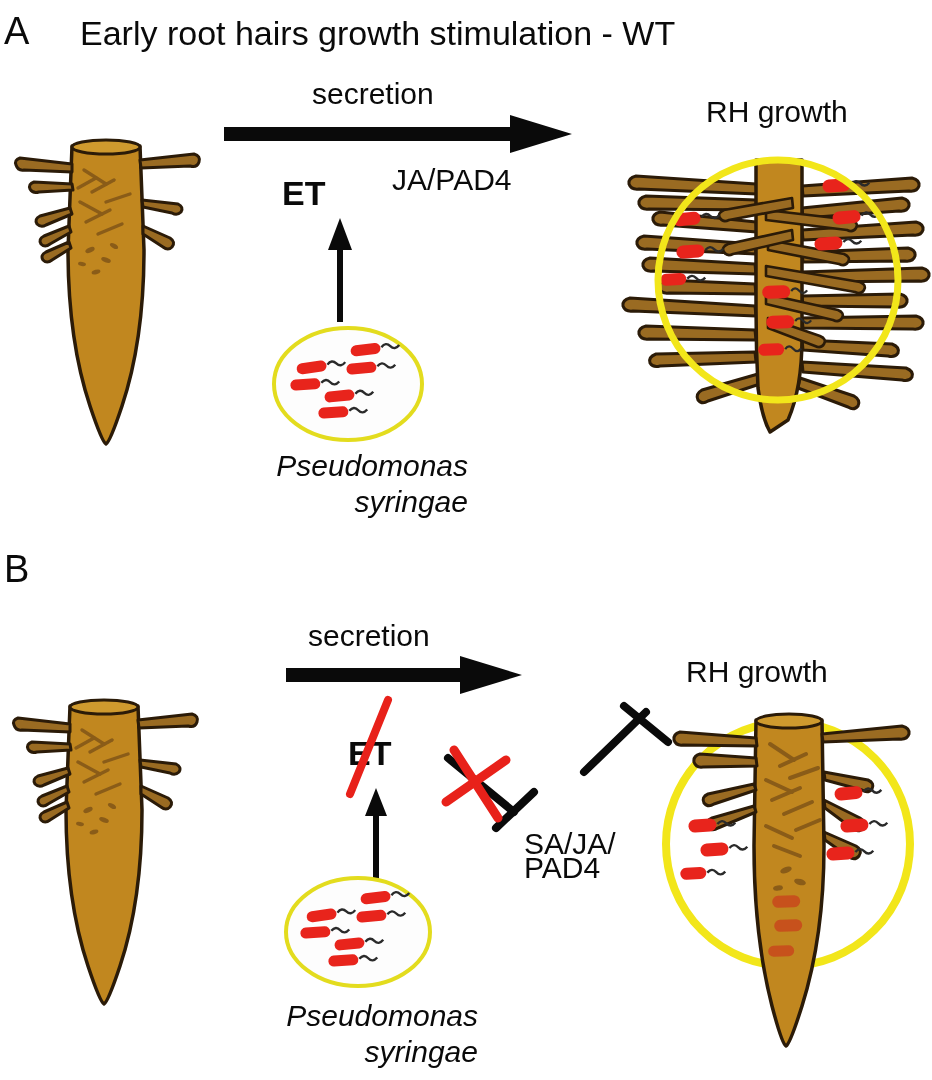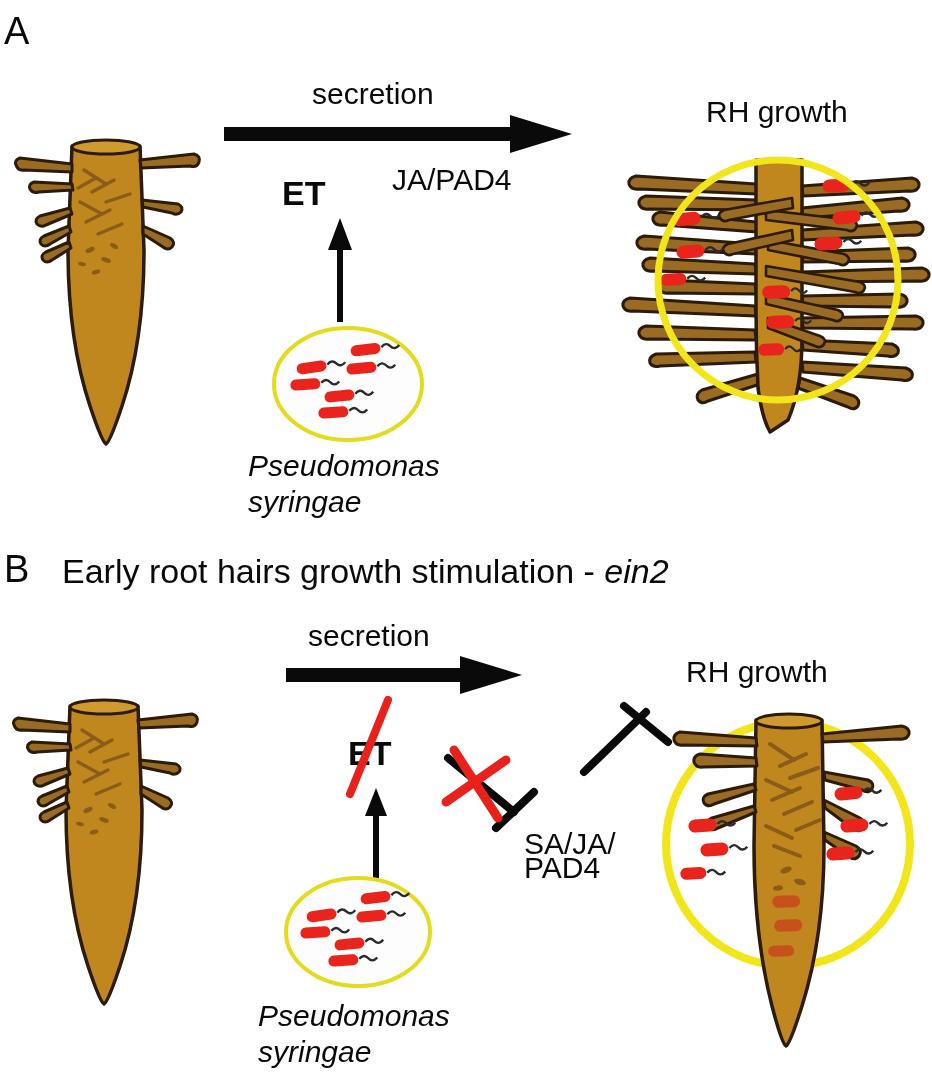--- a/index.html
+++ b/index.html
@@ -35,30 +35,31 @@
   .lbl {
     position: absolute;
     font-size: 30px;
     color: #0a0a0a;
     font-family: "Liberation Sans", sans-serif;
     white-space: nowrap;
     line-height: 1.08;
   }
   .lbl.bold { font-weight: bold; font-size: 34px; margin-top: 23px; }
   .lbl.ital { font-style: italic; }
-  .lbl.center { text-align: left; }
+  .lbl.center { text-align: right; margin-left: 14px; }
   .svgbox { position: absolute; overflow: visible; }
 </style>
 </head>
 <body>
 
 <div id="figure">
 
   <div class="panel-letter" style="left:4px; top:12px;">A</div>
 
+  <div class="panel-title" style="left:80px; top:16px;"><span>Early root hairs growth stimulation - </span><span>WT</span></div>
 
   <svg class="svgbox" style="left:10px; top:130px;" width="200" height="330" viewBox="0 0 200 330">
 
     <path d="M62 16 L130 16 L134 120 Q134 210 112 276 Q100 312 96 314 Q92 312 80 276 Q58 210 58 120 Z" fill="#c1871f" stroke="#2b1b08" stroke-width="3.5" stroke-linejoin="round"></path>
     <ellipse cx="96" cy="17" rx="34" ry="7" fill="#cf9a2e" stroke="#2b1b08" stroke-width="3"></ellipse>
 
     <g stroke="#2b1b08" stroke-width="3" fill="#9a6b22" stroke-linejoin="round">
       <path d="M62 34 L10 28 Q4 30 6 35 Q8 41 14 40 L62 42 Z"></path>
       <path d="M62 54 L24 52 Q18 54 20 59 Q23 64 29 62 L63 60 Z"></path>
       <path d="M60 78 L30 86 Q24 89 27 94 Q31 98 36 95 L62 84 Z"></path>
@@ -216,21 +217,20 @@
         <rect x="0" y="0" width="26" height="12" rx="6" fill="#e8241c"></rect>
         <path d="M27 6 q4 -5 8 0 q4 5 8 0" stroke="#2a2a2a" stroke-width="2.2" fill="none"></path>
       </g>
     </g>
 
     <circle cx="162" cy="142" r="120" fill="none" stroke="#f2e61a" stroke-width="7"></circle>
   </svg>
 
   <div class="panel-letter" style="left:4px; top:550px;">B</div>
 
-  <div class="panel-title" style="left:62px; top:554px;"><span>Early root hairs growth stimulation - </span><span class="ital">ein2</span></div>
 
   <svg class="svgbox" style="left:8px; top:690px;" width="200" height="330" viewBox="0 0 200 330">
     <path d="M62 16 L130 16 L134 120 Q134 210 112 276 Q100 312 96 314 Q92 312 80 276 Q58 210 58 120 Z" fill="#c1871f" stroke="#2b1b08" stroke-width="3.5" stroke-linejoin="round"></path>
     <ellipse cx="96" cy="17" rx="34" ry="7" fill="#cf9a2e" stroke="#2b1b08" stroke-width="3"></ellipse>
     <g stroke="#2b1b08" stroke-width="3" fill="#9a6b22" stroke-linejoin="round">
       <path d="M62 34 L10 28 Q4 30 6 35 Q8 41 14 40 L62 42 Z"></path>
       <path d="M62 54 L24 52 Q18 54 20 59 Q23 64 29 62 L63 60 Z"></path>
       <path d="M60 78 L30 86 Q24 89 27 94 Q31 98 36 95 L62 84 Z"></path>
       <path d="M59 96 L34 106 Q28 109 31 114 Q35 118 40 114 L61 102 Z"></path>
       <path d="M59 112 L36 122 Q30 125 33 130 Q37 134 42 130 L61 118 Z"></path>

